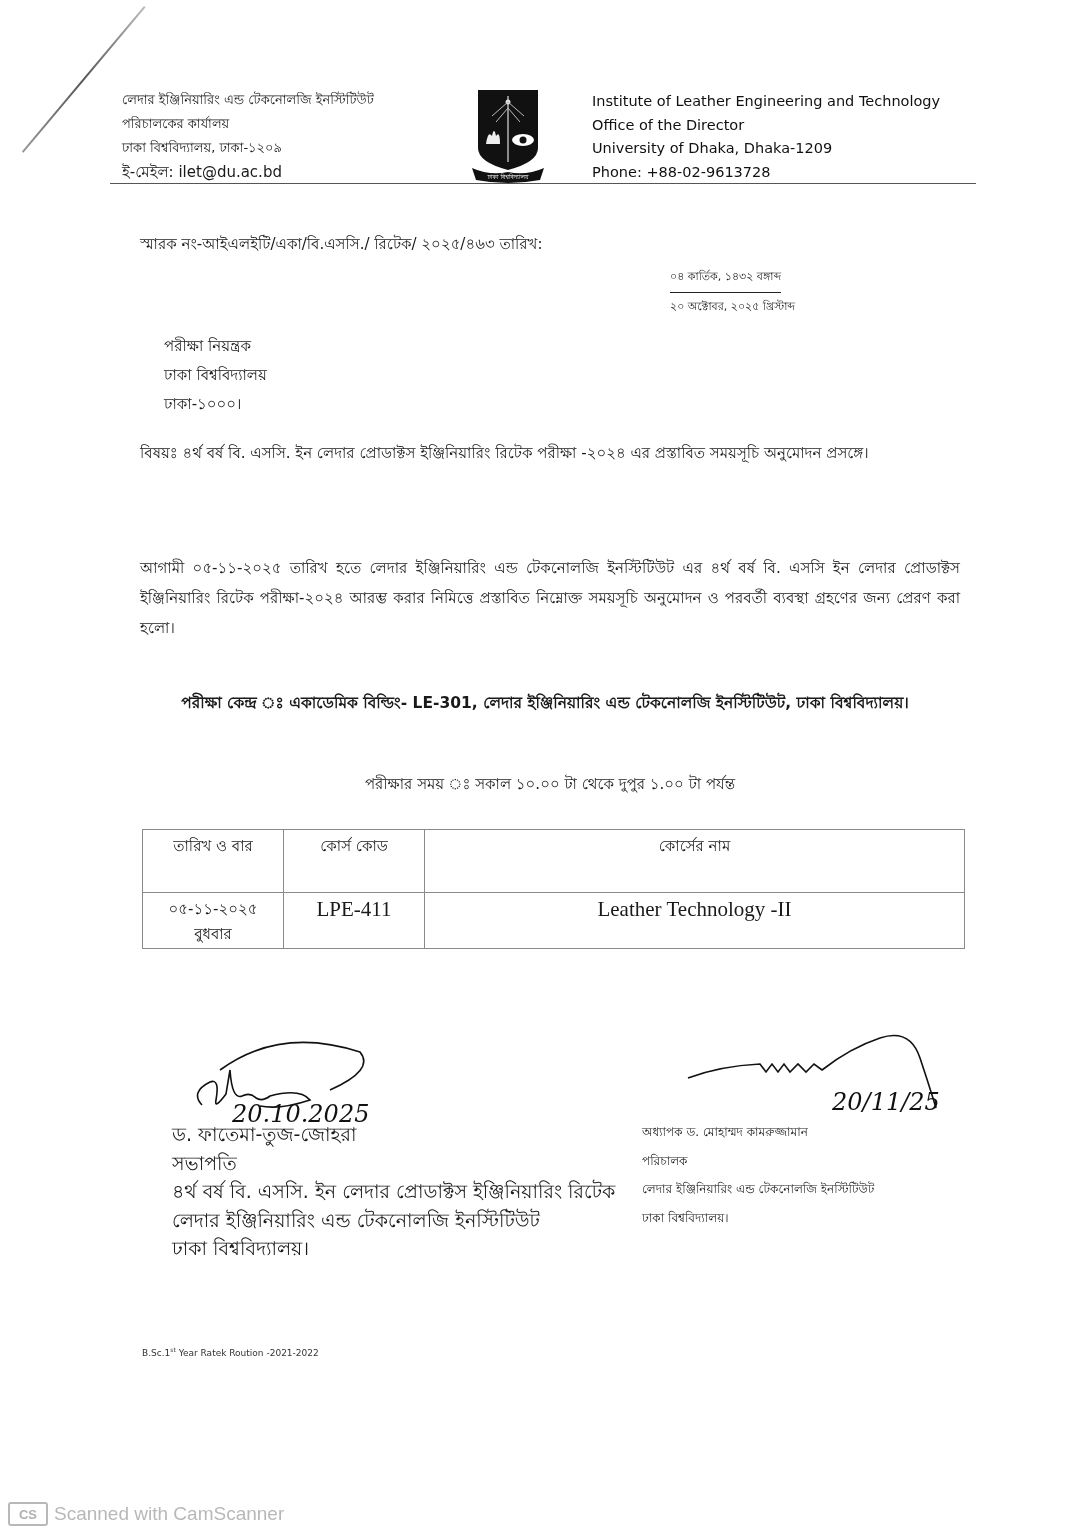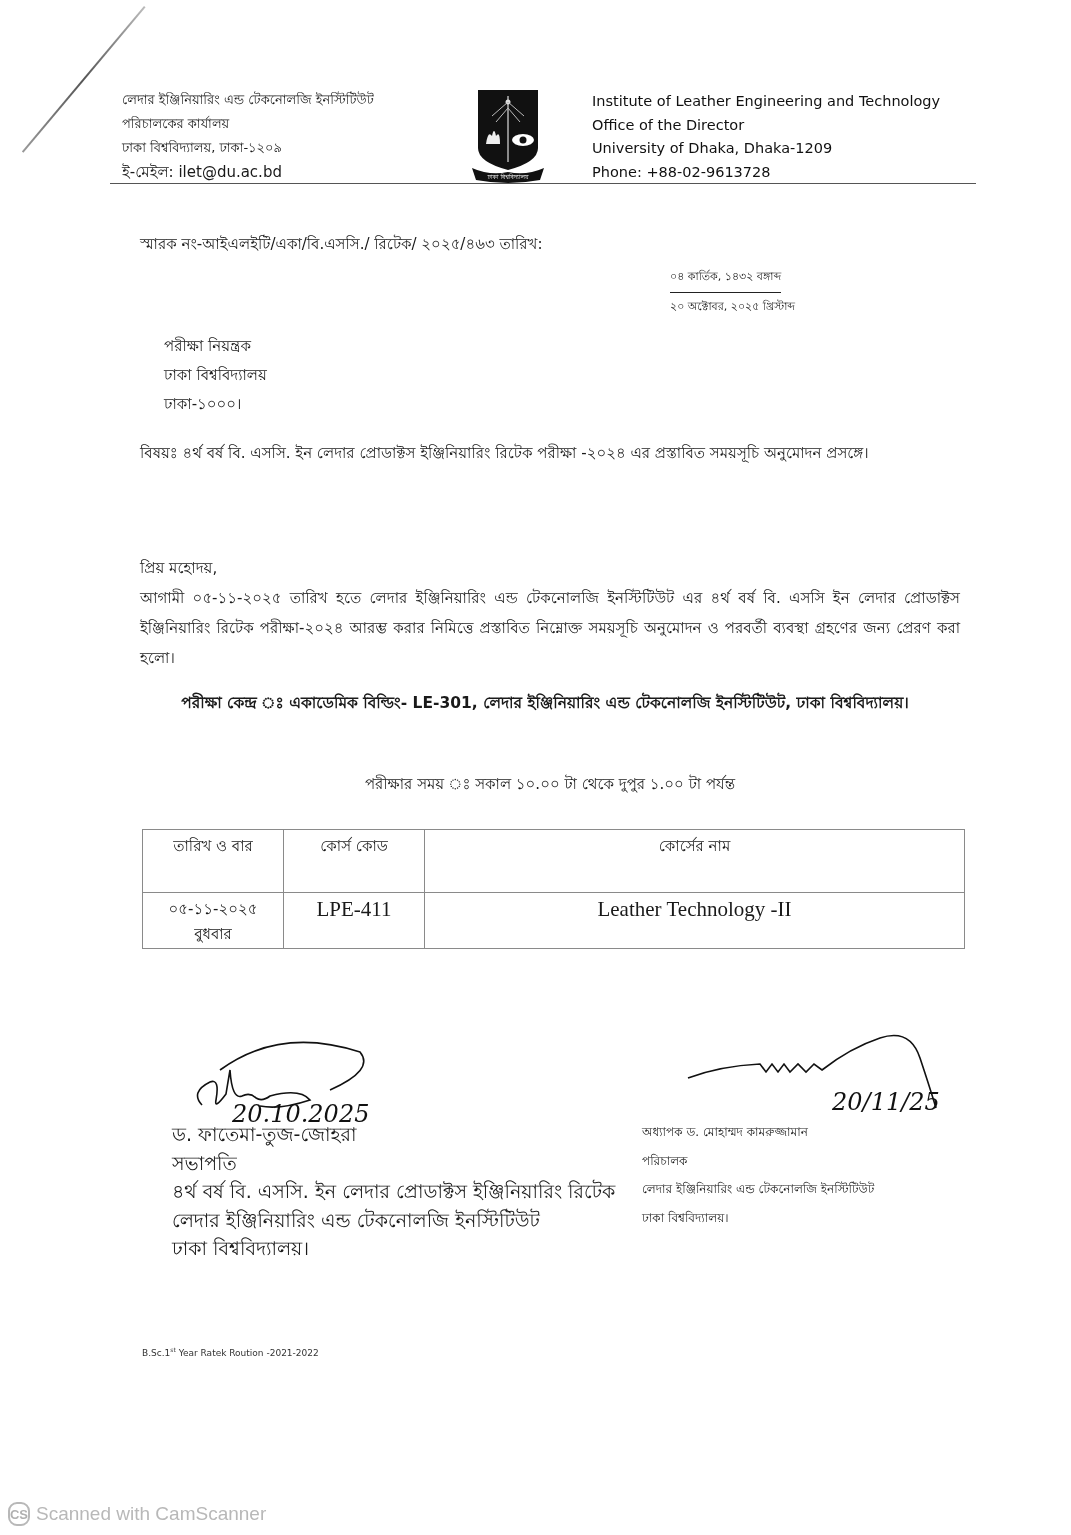--- a/index.html
+++ b/index.html
@@ -44,21 +44,21 @@
   .tm { font-family: "Liberation Serif", "DejaVu Serif", serif; font-size: 21px; }
   .col1 { width: 132px; } .col2 { width: 132px; }
   
   .sig-svg { left: 160px; top: 1030px; width: 270px; height: 100px; }
   .sig-svg2 { left: 680px; top: 1028px; width: 320px; height: 95px; }
   .sign-left { left: 172px; top: 1120px; font-size: 19px; line-height: 28.5px; }
   .sign-right { left: 642px; top: 1118px; font-size: 12px; line-height: 28.5px; }
   .footer-note { left: 142px; top: 1346px; font-size: 9px; font-family: "DejaVu Sans", sans-serif; color: #333; }
   .footer-note sup { font-size: 6px; }
   .cam { left: 8px; top: 1502px; display: flex; align-items: center; gap: 6px; color: #b8b8b8; font-family: "Liberation Sans", sans-serif; font-size: 19px; }
-  .cam-logo { width: 22px; height: 24px; border: 2px solid #b8b8b8; border-radius: 9px; font-size: 13px; display: flex; align-items: center; justify-content: center; box-sizing: border-box; color: #b0b0b0; font-weight: bold; }
+  .cam-logo { width: 40px; height: 24px; border: 2px solid #b8b8b8; border-radius: 3px; font-size: 13px; display: flex; align-items: center; justify-content: center; box-sizing: border-box; color: #b0b0b0; font-weight: bold; }
 </style>
 </head>
 <body>
 
 <div class="fold-line"></div>
 
 <div class="abs lh-left">
   <div>লেদার ইঞ্জিনিয়ারিং এন্ড টেকনোলজি ইনস্টিটিউট</div>
   <div>পরিচালকের কার্যালয়</div>
   <div>ঢাকা বিশ্ববিদ্যালয়, ঢাকা-১২০৯</div>
@@ -96,21 +96,20 @@
 
 <div class="abs addr">
   <div>পরীক্ষা নিয়ন্ত্রক</div>
   <div>ঢাকা বিশ্ববিদ্যালয়</div>
   <div>ঢাকা-১০০০।</div>
 </div>
 
 <div class="abs subject">বিষয়ঃ ৪র্থ বর্ষ বি. এসসি. ইন লেদার প্রোডাক্টস ইঞ্জিনিয়ারিং রিটেক পরীক্ষা -২০২৪ এর প্রস্তাবিত সময়সূচি অনুমোদন প্রসঙ্গে।</div>
 
 <div class="abs body-text">
-  <div>প্রিয় মহোদয়,</div>
   <div>আগামী ০৫-১১-২০২৫ তারিখ হতে লেদার ইঞ্জিনিয়ারিং এন্ড টেকনোলজি ইনস্টিটিউট এর ৪র্থ বর্ষ বি. এসসি ইন লেদার প্রোডাক্টস ইঞ্জিনিয়ারিং রিটেক পরীক্ষা-২০২৪ আরম্ভ করার নিমিত্তে প্রস্তাবিত নিম্নোক্ত সময়সূচি অনুমোদন ও পরবর্তী ব্যবস্থা গ্রহণের জন্য প্রেরণ করা হলো।</div>
 </div>
 
 <div class="abs venue">
   <span>পরীক্ষা কেন্দ্র ঃ একাডেমিক বিল্ডিং- LE-301, লেদার ইঞ্জিনিয়ারিং এন্ড টেকনোলজি ইনস্টিটিউট, ঢাকা বিশ্ববিদ্যালয়।</span>
 </div>
 
 <div class="abs time">পরীক্ষার সময় ঃ সকাল ১০.০০ টা থেকে দুপুর ১.০০ টা পর্যন্ত</div>
 
 <table class="sched">

